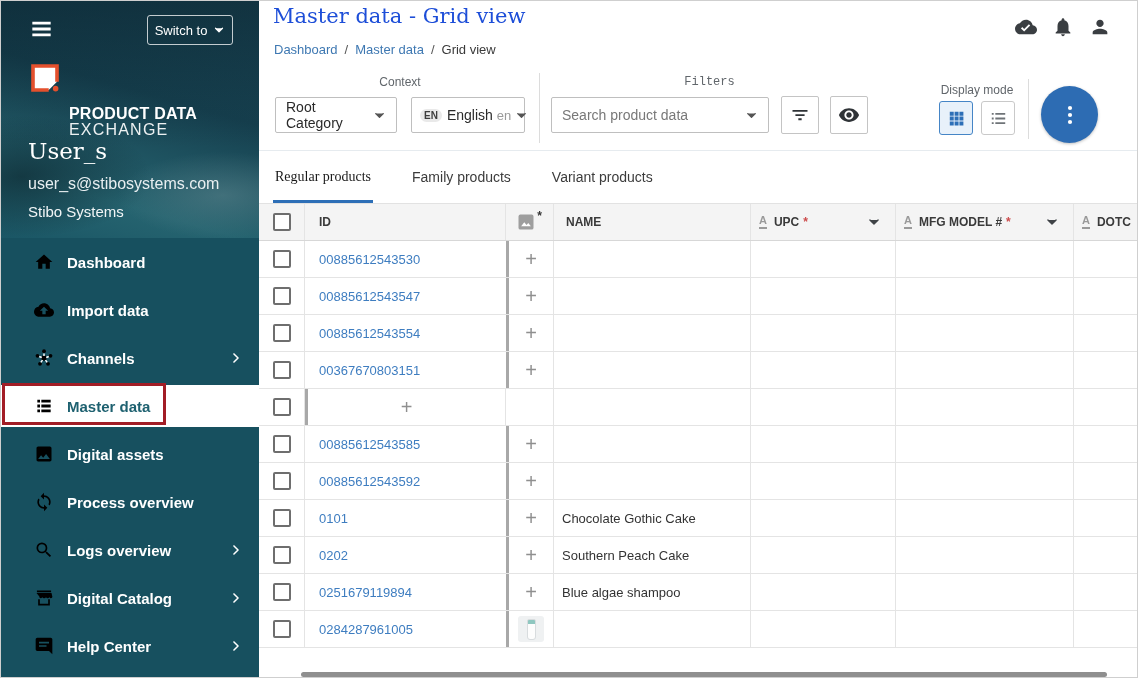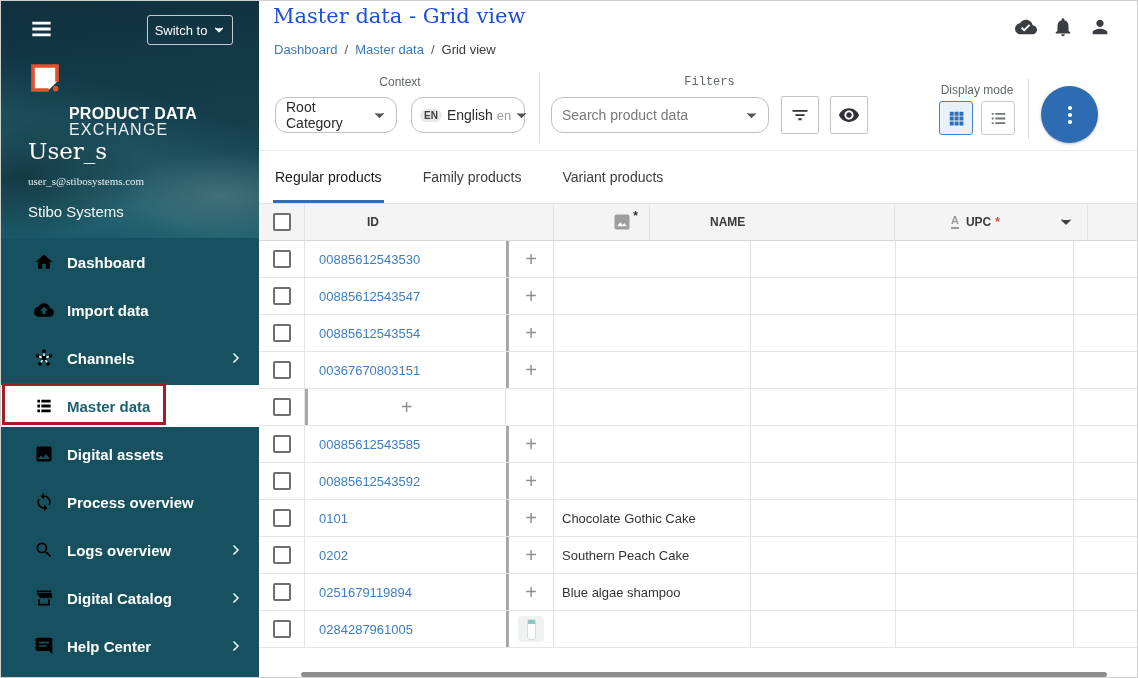--- a/index.html
+++ b/index.html
@@ -21,21 +21,21 @@
   .switch-btn { position:absolute; left:146px; top:14px; width:86px; height:30px;
     border:1px solid rgba(255,255,255,.75); border-radius:3px; display:flex; align-items:center;
     justify-content:center; gap:6px; font-size:13px; cursor:pointer; }
   .switch-btn .chev { width:12px; height:12px; }
   .logo { position:absolute; left:27px; top:60px; display:flex; align-items:flex-start; }
   .logo-mark { width:34px; height:34px; flex:none; }
   .logo-text { margin-left:7px; margin-top:1px; line-height:1.02; }
   .logo-line1 { font-size:16px; font-weight:700; letter-spacing:.2px;margin-top:44px; }
   .logo-line2 { font-size:16px; font-weight:400; letter-spacing:1.2px; color:rgba(255,255,255,.92); }
   .user-name { position:absolute; left:27px; top:137px; font-family:"DejaVu Serif", serif; font-size:23px; font-weight:500; }
-  .user-email { position:absolute; left:27px; top:174px; font-size:11px; color:#E8EFF1;font-family:Liberation Serif, serif; }
+  .user-email { position:absolute; left:27px; top:174px; font-size:16px; color:#E8EFF1; }
   .user-company { position:absolute; left:27px; top:202px; font-size:15px; color:#F2F6F7; }
   #nav { position:absolute; left:0; top:237px; width:258px; }
   .nav-item { height:48px; display:flex; align-items:center; padding:0 16px 0 33px;
     font-size:15px; font-weight:600; cursor:pointer; color:#fff; }
   .nav-item .nav-icon { width:20px; height:20px; margin-right:13px; flex:none; }
   .nav-item .nav-label { flex:1; white-space:nowrap; }
   .nav-item .nav-chev { width:14px; height:14px; flex:none; }
   .nav-item.active { background:#fff; color:#1E6170; height:42px; margin:3px 0; }
   #annotation-box { position:absolute; left:1px; top:382px; width:164px; height:42px;
     border:3px solid #A21D26; z-index:4; pointer-events:none; }
@@ -50,21 +50,21 @@
   .breadcrumb a { color:#3E78B2; text-decoration:none; cursor:pointer; }
   .crumb-sep { margin:0 7px; color:#555; }
   .status-icons { position:absolute; right:28px; top:15px; display:flex; gap:15px; color:#3A3E42; }
   .status-icons .sicon { width:22px; height:22px; cursor:pointer; }
 
   .toolbar { position:relative; height:86px; border-bottom:1px solid #E6EBEF; }
   .tb-label { position:absolute; font-size:12px; color:#61666B; text-align:center; }
   .ctx-label { left:16px; top:10px; width:250px; }
   .flt-label { left:292px; top:10px; width:317px;font-family:Liberation Mono, monospace; }
   .disp-label { left:662px; top:18px; width:112px; }
-  .box { position:absolute; height:36px; border:1px solid #BFBFBF; border-radius:12px; background:#fff;
+  .box { position:absolute; height:36px; border:1px solid #BFBFBF; border-radius:2px; background:#fff;
     display:flex; align-items:center; padding:0 10px; font-size:14px; color:#2A2A2A; cursor:pointer; }
   .box .chev { width:13px; height:13px; color:#555; flex:none; }
   #box-category { left:16px; top:32px; width:122px; }
   #box-category .val { flex:1; }
   #box-language { left:152px; top:32px; width:114px; padding:0 8px; }
   .lang-badge { background:#E9E9E9; border-radius:8px; padding:1px 4px; font-size:10px; font-weight:700; color:#3D3D3D; margin-right:5px; }
   .lang-name { color:#2A2A2A; }
   .lang-code { color:#9A9A9A; margin:0 4px 0 4px; font-size:13px; flex:1; }
   #box-search { left:292px; top:32px; width:218px; color:#787878; }
   #box-search .val { flex:1; }
@@ -84,25 +84,25 @@
   #btn-list-mode { left:722px; top:36px; }
   #btn-more { position:absolute; left:782px; top:21px; width:57px; height:57px; border-radius:50%;
     background:#2D6CB3; color:#fff; display:flex; align-items:center; justify-content:center; cursor:pointer;
     box-shadow:0 1px 3px rgba(0,0,0,.25); }
   #btn-more .bicon { width:24px; height:24px; }
 
   .tabs { display:flex; align-items:stretch; padding-left:14px; gap:37px; height:53px;
     border-bottom:1px solid #E2E2E2; }
   .tab { display:flex; align-items:center; font-size:14px; color:#3C3C3C; cursor:pointer;
     border-bottom:3px solid transparent; padding:2px 2px 0; white-space:nowrap; }
-  .tab.active { color:#191919; border-bottom-color:#2D6FB7; }
+  .tab.active { color:#191919; border-bottom-color:#2D6FB7;font-family:Liberation Serif, serif; }
 
   
   .grid-head, .grid-row { display:grid; grid-template-columns:46px 201px 48px 197px 145px 178px 65px; height:37px; }
-  .grid-head { background:#F4F4F4; border-bottom:1px solid #D7D7D7; font-size:12px; font-weight:700; color:#3A3A3A;gap:48px; }
+  .grid-head { background:#F4F4F4; border-bottom:1px solid #D7D7D7; font-size:12px; font-weight:700; color:#3A3A3A; }
   .gh-cell { display:flex; align-items:center; padding:0 8px; border-right:1px solid #E4E4E4;
     position:relative; white-space:nowrap; overflow:hidden; }
   .gh-check { justify-content:center; }
   .gh-id { padding-left:14px; }
   .gh-img { justify-content:center; overflow:visible; }
   .gh-name { padding-left:12px; }
   .img-ph { width:18px; height:18px; color:#9E9E9E; }
   .img-star { color:#333; margin:-12px 0 0 2px; font-size:12px; }
   .attr-a { font-size:11px; font-weight:700; color:#9A9A9A; border-bottom:2px solid #9A9A9A;
     line-height:1; padding-bottom:1px; margin-right:7px; }

